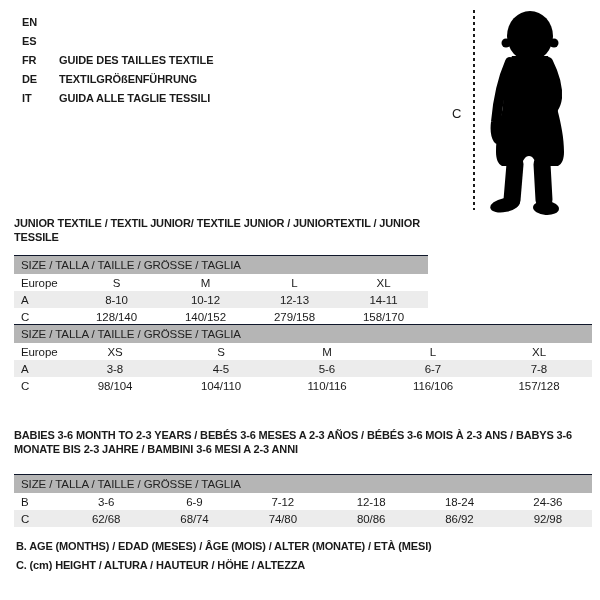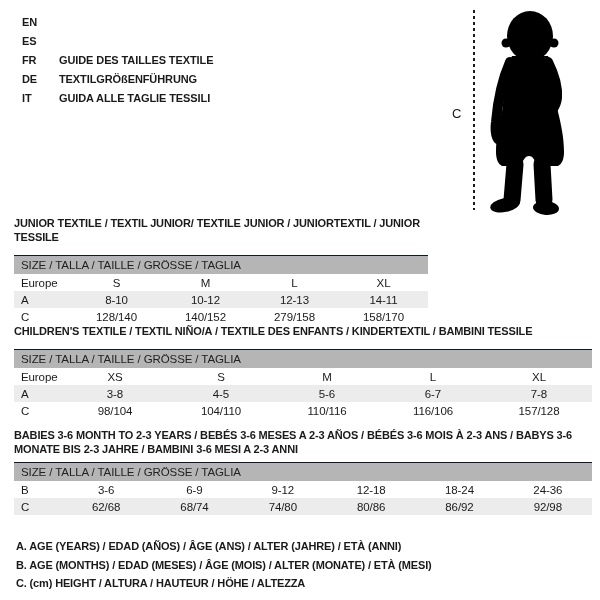--- a/index.html
+++ b/index.html
@@ -15,21 +15,21 @@
   .measure-line{position:absolute;left:473px;top:10px;width:2px;height:200px;
     background:repeating-linear-gradient(to bottom,#1a1a1a 0 3px,transparent 3px 6px);}
   .measure-label{position:absolute;left:452px;top:106px;font-size:13px;}
   .baby{position:absolute;left:484px;top:6px;}
   
   .section{position:absolute;left:14px;}
   .sec1{top:216px;width:414px;}
   .sec2{top:324px;width:578px;}
   .sec3{top:428px;width:578px;}
   .tbl-title{font-size:11px;font-weight:bold;letter-spacing:-0.15px;line-height:14px;margin-bottom:11px;}
-  .sec3 .tbl-title{margin-bottom:6px;}
+  .sec3 .tbl-title{margin-bottom:18px;}
   table.size-table{border-collapse:collapse;table-layout:fixed;width:100%;font-size:11.5px;}
   table.size-table th{
     background:#b5b5b5;border-top:1px solid #0f172a;font-weight:normal;color:#222;
     text-align:left;padding:2px 7px;height:14px;letter-spacing:-0.1px;
   }
   table.size-table td{padding:0 7px;height:17px;text-align:center;vertical-align:middle;letter-spacing:-0.1px;}
   table.size-table td.lbl{text-align:left;}
   tr.shaded td{background:#ececec;}
   
   .footnotes{position:absolute;left:16px;top:537px;}
@@ -111,21 +111,20 @@
           <td>128/140</td>
           <td>140/152</td>
           <td>279/158</td>
           <td>158/170</td>
         </tr>
       </tbody>
     </table>
   </div>
 
   <div class="section sec2">
-    <div class="tbl-title">CHILDREN'S TEXTILE / TEXTIL NIÑO/A / TEXTILE DES ENFANTS / KINDERTEXTIL / BAMBINI TESSILE</div>
     <table class="size-table">
       <colgroup>
           <col style="width:48px">
           <col>
           <col>
           <col>
           <col>
           <col>
         </colgroup>
       <thead>
@@ -177,37 +176,36 @@
       <thead>
         <tr>
             <th colspan="7">SIZE / TALLA / TAILLE / GRÖSSE / TAGLIA</th>
           </tr>
       </thead>
       <tbody>
         <tr>
           <td class="lbl">B</td>
           <td>3-6</td>
           <td>6-9</td>
-          <td>9-12</td>
+          <td>7-12</td>
           <td>12-18</td>
           <td>18-24</td>
           <td>24-36</td>
         </tr>
         <tr class="shaded">
           <td class="lbl">C</td>
           <td>62/68</td>
           <td>68/74</td>
           <td>74/80</td>
           <td>80/86</td>
           <td>86/92</td>
           <td>92/98</td>
         </tr>
       </tbody>
     </table>
   </div>
 
   <div class="footnotes">
-    <div class="footnote">A. AGE (YEARS) / EDAD (AÑOS) / ÂGE (ANS) / ALTER (JAHRE) / ETÀ (ANNI)</div>
     <div class="footnote">B. AGE (MONTHS) / EDAD (MESES) / ÂGE (MOIS) / ALTER (MONATE) / ETÀ (MESI)</div>
     <div class="footnote">C. (cm) HEIGHT / ALTURA / HAUTEUR / HÖHE / ALTEZZA</div>
   </div>
 
 </div>
 
 </body></html>

